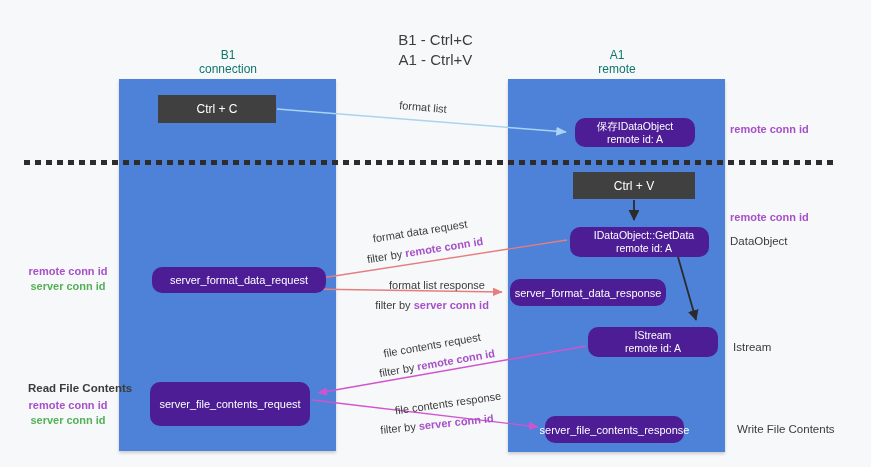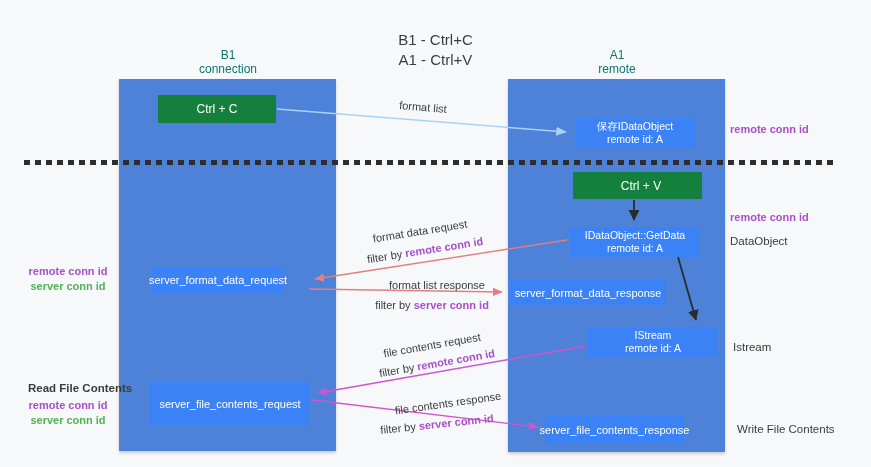--- a/index.html
+++ b/index.html
@@ -6,22 +6,22 @@
   body{font-family:"Liberation Sans","DejaVu Sans",sans-serif;background:#ffffff;}
   .stage{position:relative;width:871px;height:467px;background:#f7f8fa;overflow:hidden;}
   .title{position:absolute;left:0;top:6px;width:100%;text-align:center;font-size:15px;line-height:20px;color:#3d3d3d;margin-top:24px;}
   .lane-header{position:absolute;text-align:center;font-size:12px;line-height:14px;color:#0f766e;}
   .lane{position:absolute;background:#4d82d8;box-shadow:0 2px 3px rgba(0,0,0,0.18);}
   .divider{position:absolute;left:24px;top:160px;width:810px;height:5px;
     background:repeating-linear-gradient(90deg,#2d2d2d 0 6px,transparent 6px 11px);z-index:3;}
   .arrows{position:absolute;left:0;top:0;z-index:4;pointer-events:none;}
   .box{position:absolute;z-index:5;display:flex;flex-direction:column;align-items:center;justify-content:center;
     color:#ffffff;text-align:center;white-space:nowrap;}
-  .green{background:#15803d;font-size:12px;}
-  .orange{background:#3b82f6;}
+  .green{background:#404040;font-size:12px;}
+  .orange{background:#4c1d95;border-radius:10px;}
   .two-line{font-size:10.5px;line-height:13px;}
   .one-line{font-size:11px;}
   .albl{position:absolute;z-index:6;white-space:nowrap;font-size:11px;color:#3c3c3c;transform-origin:center;}
   .side{position:absolute;z-index:6;white-space:nowrap;font-size:11.5px;color:#3b3b3b;}
   .purple{color:#a750c8;font-weight:700;}
   .greentxt{color:#53b156;font-weight:700;}
   .conn-block{position:absolute;z-index:6;font-size:11px;line-height:15px;text-align:center;white-space:nowrap;}
 </style>
 </head>
 <body>
@@ -73,30 +73,30 @@
 
   <div class="box green" style="left:158px;top:95px;width:118px;height:28px;">
     <span>Ctrl + C</span>
   </div>
 
   <div class="box orange two-line" style="left:575px;top:118px;width:120px;height:29px;">
     <span>保存IDataObject</span>
     <span>remote id: A</span>
   </div>
 
-  <div class="box green" style="left:573px;top:172px;width:122px;height:27px;padding-left:7px;">
+  <div class="box green" style="left:573px;top:172px;width:122px;height:27px;">
     <span>Ctrl + V</span>
   </div>
 
-  <div class="box orange two-line" style="left:570px;top:227px;width:130px;height:30px;">
+  <div class="box orange two-line" style="left:570px;top:227px;width:130px;height:30px;padding-left:9px;">
     <span>IDataObject::GetData</span>
     <span>remote id: A</span>
   </div>
 
-  <div class="box orange one-line" style="left:152px;top:267px;width:132px;height:26px;">
+  <div class="box orange one-line" style="left:152px;top:267px;width:174px;height:26px;">
     <span>server_format_data_request</span>
   </div>
 
   <div class="box orange one-line" style="left:510px;top:279px;width:156px;height:27px;">
     <span>server_format_data_response</span>
   </div>
 
   <div class="box orange two-line" style="left:588px;top:327px;width:130px;height:30px;">
     <span>IStream</span>
     <span>remote id: A</span>

